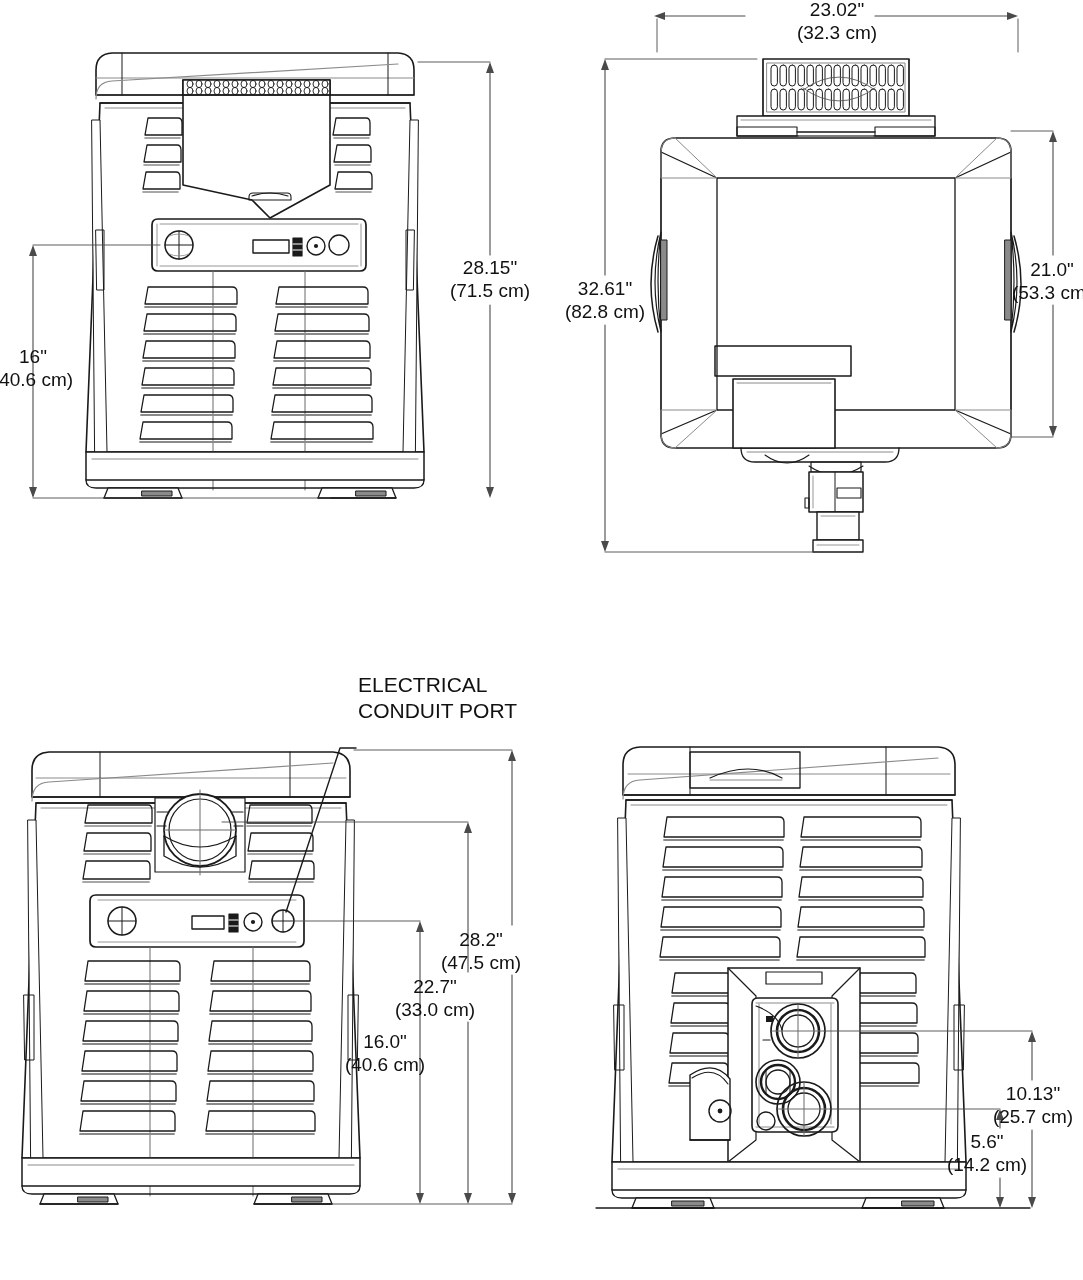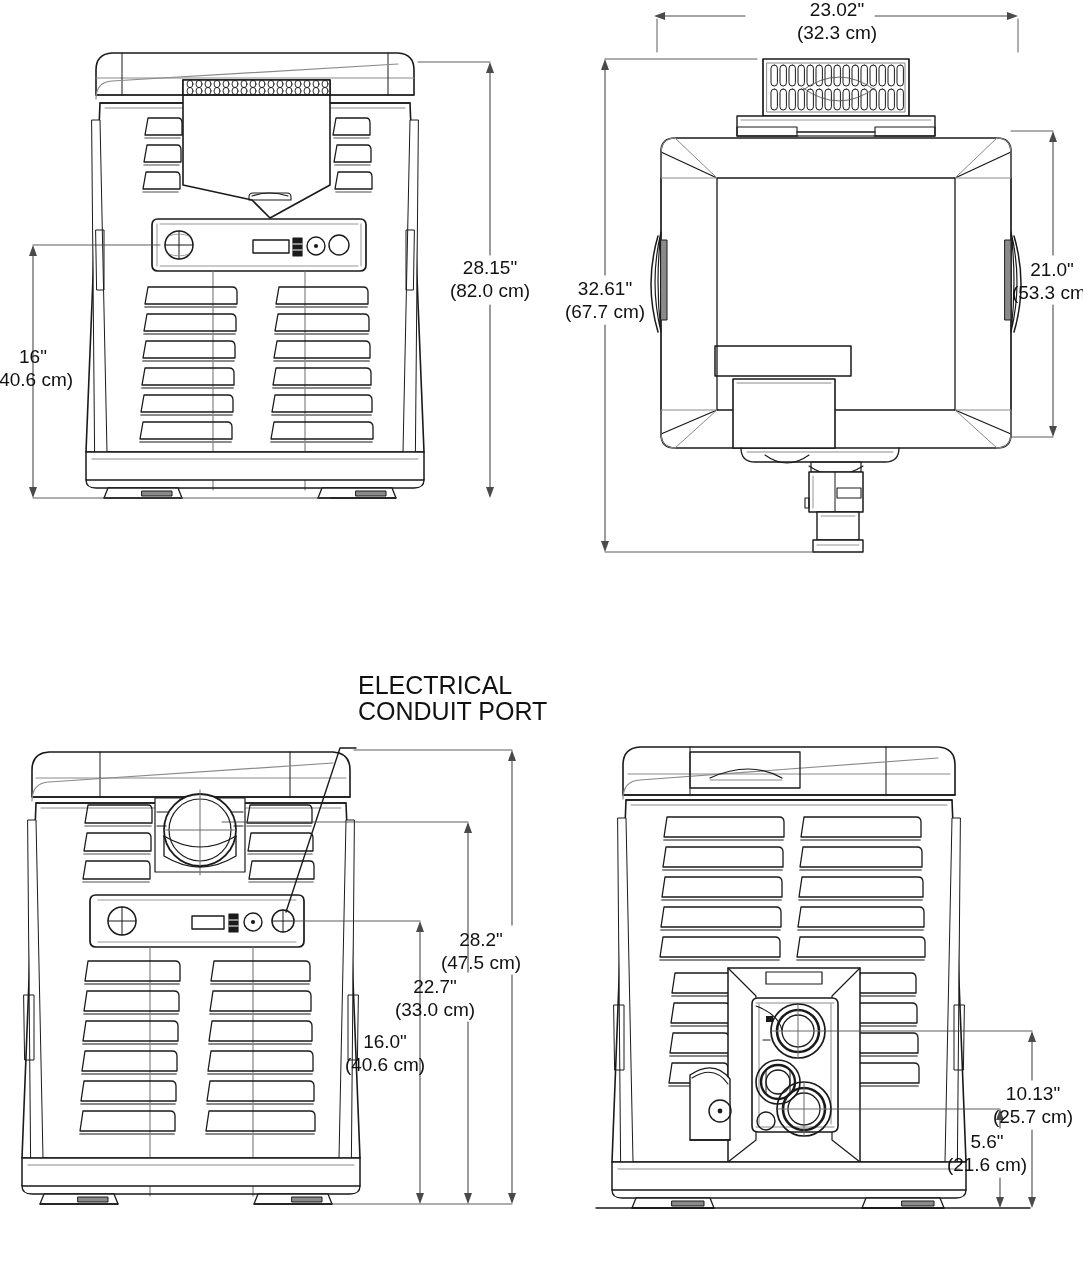--- a/index.html
+++ b/index.html
@@ -17,21 +17,21 @@
     font-size:19px;
     line-height:23px;
     color:#111;
     white-space:nowrap;
     letter-spacing:0px;
   }
   .dimtext.center{text-align:center;}
   .calloutlabel{
     position:absolute;
     font-family:"Liberation Sans", sans-serif;
-    font-size:25px;
+    font-size:21px;
     line-height:26px;
     color:#111;
     white-space:nowrap;
   }
 </style>
 </head>
 <body>
 
 <div class="sheet">
 
@@ -196,21 +196,21 @@
       </g>
     </svg>
 
     <div class="dimtext center" style="left:-22px;top:345px;width:110px;">
       <div>16"</div>
       <div>(40.6 cm)</div>
     </div>
 
     <div class="dimtext center" style="left:436px;top:256px;width:108px;">
       <div>28.15"</div>
-      <div>(82.0 cm)</div>
+      <div>(71.5 cm)</div>
     </div>
   </div>
 
   <div class="view" style="left:541px;top:0px;width:542px;height:580px;">
     <svg width="542" height="580" viewBox="0 0 542 580">
       <g fill="none" stroke="#1a1a1a" stroke-width="1.6" stroke-linejoin="round" stroke-linecap="round">
 
         <path d="M222 59 L368 59 L368 116 L222 116 Z" fill="#ffffff" stroke-width="1.7"></path>
         <path d="M226 63 L364 63 L364 112 L226 112 Z" stroke-width="1.0" stroke="#8a8a8a"></path>
 
@@ -324,21 +324,21 @@
       </g>
     </svg>
 
     <div class="dimtext center" style="left:240px;top:-2px;width:112px;">
       <div>23.02"</div>
       <div>(32.3 cm)</div>
     </div>
 
     <div class="dimtext center" style="left:8px;top:277px;width:112px;">
       <div>32.61"</div>
-      <div>(67.7 cm)</div>
+      <div>(82.8 cm)</div>
     </div>
 
     <div class="dimtext center" style="left:456px;top:258px;width:110px;">
       <div>21.0"</div>
       <div>(53.3 cm)</div>
     </div>
   </div>
 
   <div class="view" style="left:0px;top:640px;width:560px;height:640px;">
     <svg width="560" height="640" viewBox="0 0 560 640">
@@ -631,17 +631,17 @@
       </g>
     </svg>
 
     <div class="dimtext center" style="left:418px;top:382px;width:110px;">
       <div>10.13"</div>
       <div>(25.7 cm)</div>
     </div>
 
     <div class="dimtext center" style="left:372px;top:430px;width:110px;">
       <div>5.6"</div>
-      <div>(21.6 cm)</div>
+      <div>(14.2 cm)</div>
     </div>
   </div>
 
 </div>
 
 </body></html>

